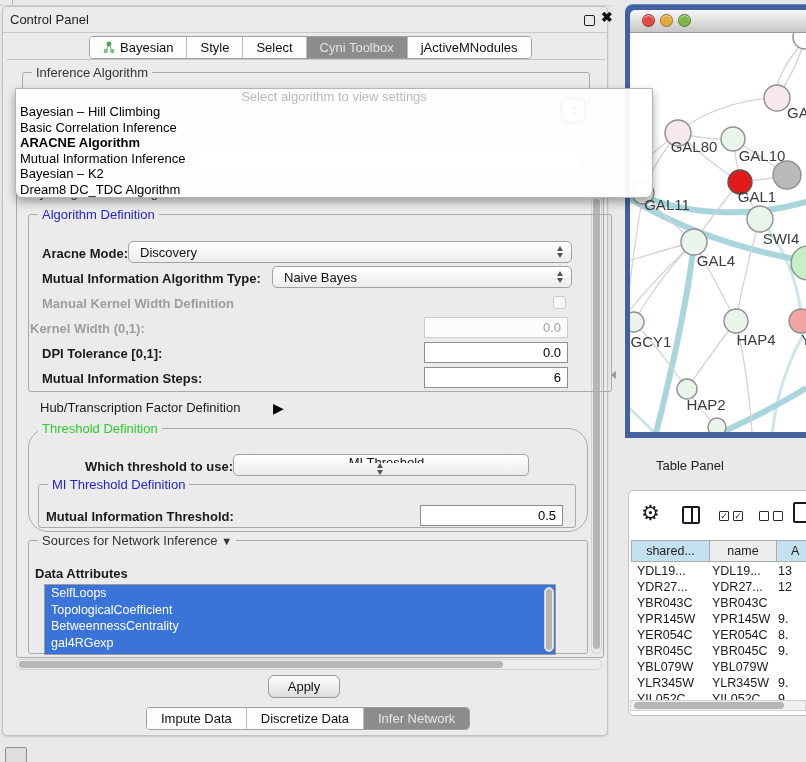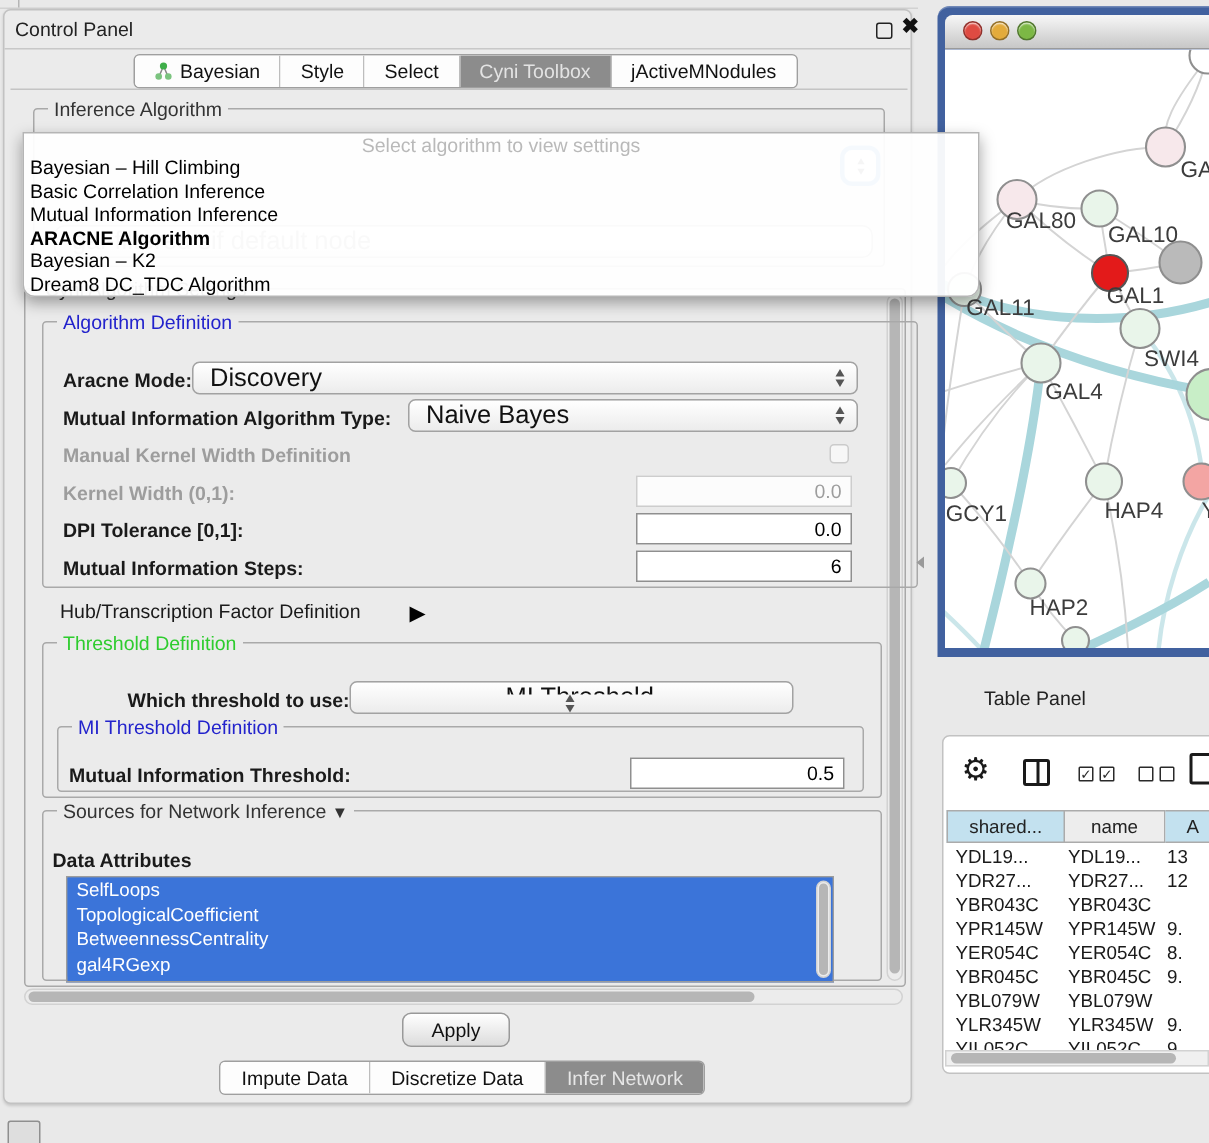--- a/index.html
+++ b/index.html
@@ -26,21 +26,21 @@
   .tab-underline{left:4px;top:52px;width:598px;height:1px;background:#c4c4c4;}
 
   
   .group{border:1px solid #a9a9a9;border-radius:3px;background:transparent;}
   .gtitle{position:absolute;top:-8px;left:9px;background:#ebebeb;padding:0 4px;font-size:13px;color:#333;white-space:nowrap;}
   .lbl{position:absolute;font-weight:bold;color:#1a1a1a;font-size:13px;white-space:nowrap;}
   .lbl.dis{color:#9d9d9d;}
 
   .combo{position:absolute;height:22px;border:1px solid #a2a2a2;border-radius:5px;
          background:linear-gradient(#ffffff,#ececec);display:flex;align-items:center;}
-  .combo .val{padding-left:11px;font-size:17px;color:#111;flex:1;white-space:nowrap;overflow:hidden;}
+  .combo .val{padding-left:11px;font-size:13px;color:#111;flex:1;white-space:nowrap;overflow:hidden;}
   .combo .val.ghost{color:#9a9a9a;}
   .stepper{width:17px;display:flex;flex-direction:column;align-items:center;gap:2px;margin-right:3px;}
   .tri-up{width:0;height:0;border-left:3.5px solid transparent;border-right:3.5px solid transparent;border-bottom:5px solid #555;}
   .tri-dn{width:0;height:0;border-left:3.5px solid transparent;border-right:3.5px solid transparent;border-top:5px solid #555;}
 
   .tfield{position:absolute;height:21px;border:1px solid #8f8f8f;background:#fff;
           text-align:right;padding:0 6px;font-size:13px;line-height:19px;color:#000;}
   .tfield.dis{border-color:#cdcdcd;background:#fcfcfc;color:#9d9d9d;}
   .checkbox{position:absolute;width:13px;height:13px;border:1px solid #cbcbcb;border-radius:3px;background:#f7f7f7;}
 
@@ -178,33 +178,33 @@
     <span class="val">Naive Bayes</span>
     <span class="stepper">
         <span class="tri-up"></span>
         <span class="tri-dn"></span>
       </span>
   </div>
 
   <span class="lbl dis" style="left:42px;top:296px;">Manual Kernel Width Definition</span>
   <span class="checkbox" style="left:553px;top:296px;"></span>
 
-  <span class="lbl dis" style="left:42px;top:321px;">Kernel Width (0,1):</span>
+  <span class="lbl dis" style="left:30px;top:321px;">Kernel Width (0,1):</span>
   <div class="tfield dis" style="left:424px;top:317px;width:144px;">0.0</div>
 
   <span class="lbl" style="left:42px;top:346px;">DPI Tolerance [0,1]:</span>
   <div class="tfield" style="left:424px;top:342px;width:144px;">0.0</div>
 
   <span class="lbl" style="left:42px;top:371px;">Mutual Information Steps:</span>
   <div class="tfield" style="left:424px;top:367px;width:144px;">6</div>
 
   <span class="lbl" style="left:40px;top:400px;font-weight:normal;">Hub/Transcription Factor Definition</span>
   <span class="abs" style="left:273px;top:400px;font-size:14px;color:#000;">▶</span>
 
-  <div class="abs group" style="left:28px;top:428px;width:560px;height:104px;">
+  <div class="abs group" style="left:28px;top:428px;width:560px;height:104px;border-radius:20px;">
     <span class="gtitle" style="color:#2ecc2e;">Threshold Definition</span>
   </div>
   <span class="lbl" style="left:85px;top:459px;">Which threshold to use:</span>
   <div class="combo" style="left:233px;top:454px;width:296px;flex-direction:column;">
     <span class="val">MI Threshold</span>
     <span class="stepper">
         <span class="tri-up"></span>
         <span class="tri-dn"></span>
       </span>
   </div>
@@ -242,22 +242,22 @@
     <div class="btab"><span>Impute Data</span></div>
     <div class="btab"><span>Discretize Data</span></div>
     <div class="btab sel"><span>Infer Network</span></div>
   </div>
 
   <div class="abs popup">
     <div class="popup-placeholder">Select algorithm to view settings</div>
     <div id="popup-items">
         <div class="popup-item">Bayesian – Hill Climbing</div>
         <div class="popup-item">Basic Correlation Inference</div>
+        <div class="popup-item bold">ARACNE Algorithm</div>
         <div class="popup-item">Mutual Information Inference</div>
-        <div class="popup-item bold">ARACNE Algorithm</div>
         <div class="popup-item">Bayesian – K2</div>
         <div class="popup-item">Dream8 DC_TDC Algorithm</div>
       </div>
   </div>
 
   <div class="abs splitter"></div>
   <div class="abs corner-icon"></div>
 
   <div class="abs net-frame"></div>
   <div class="abs net-titlebar">

